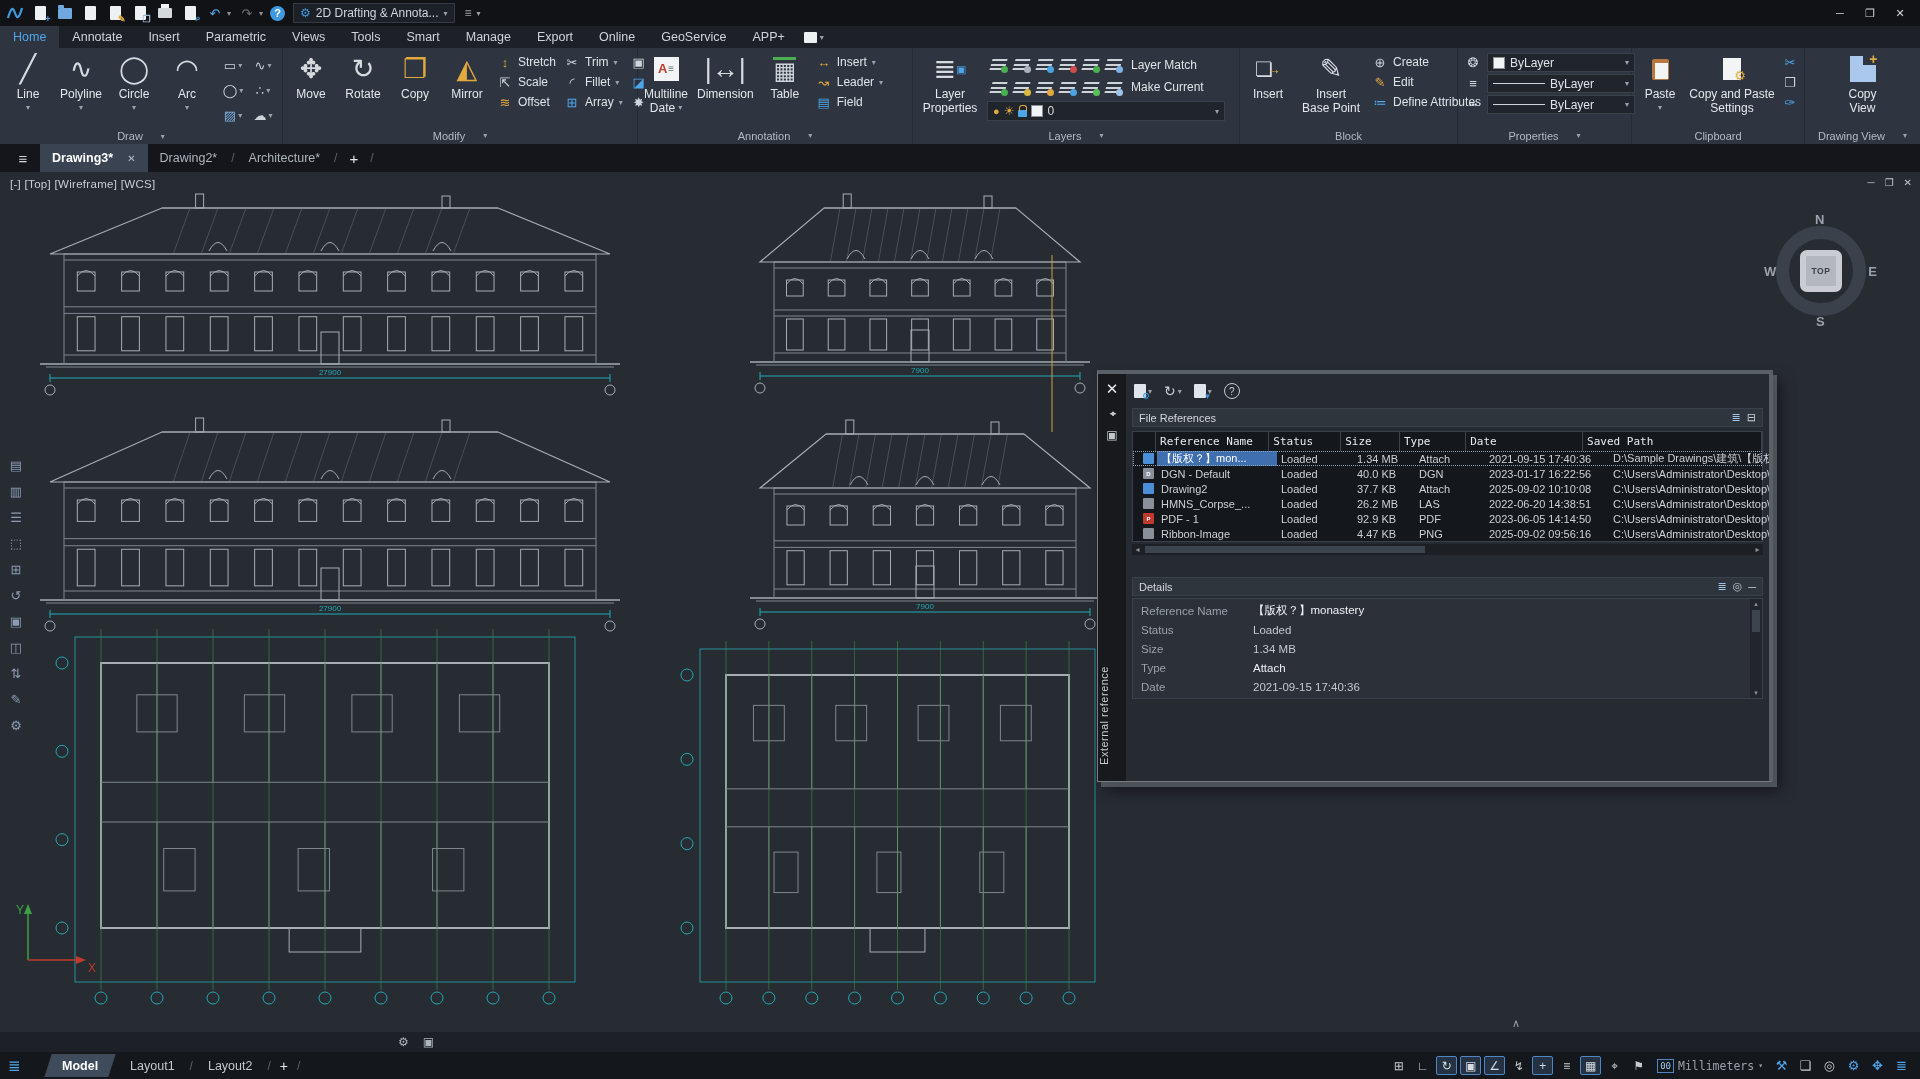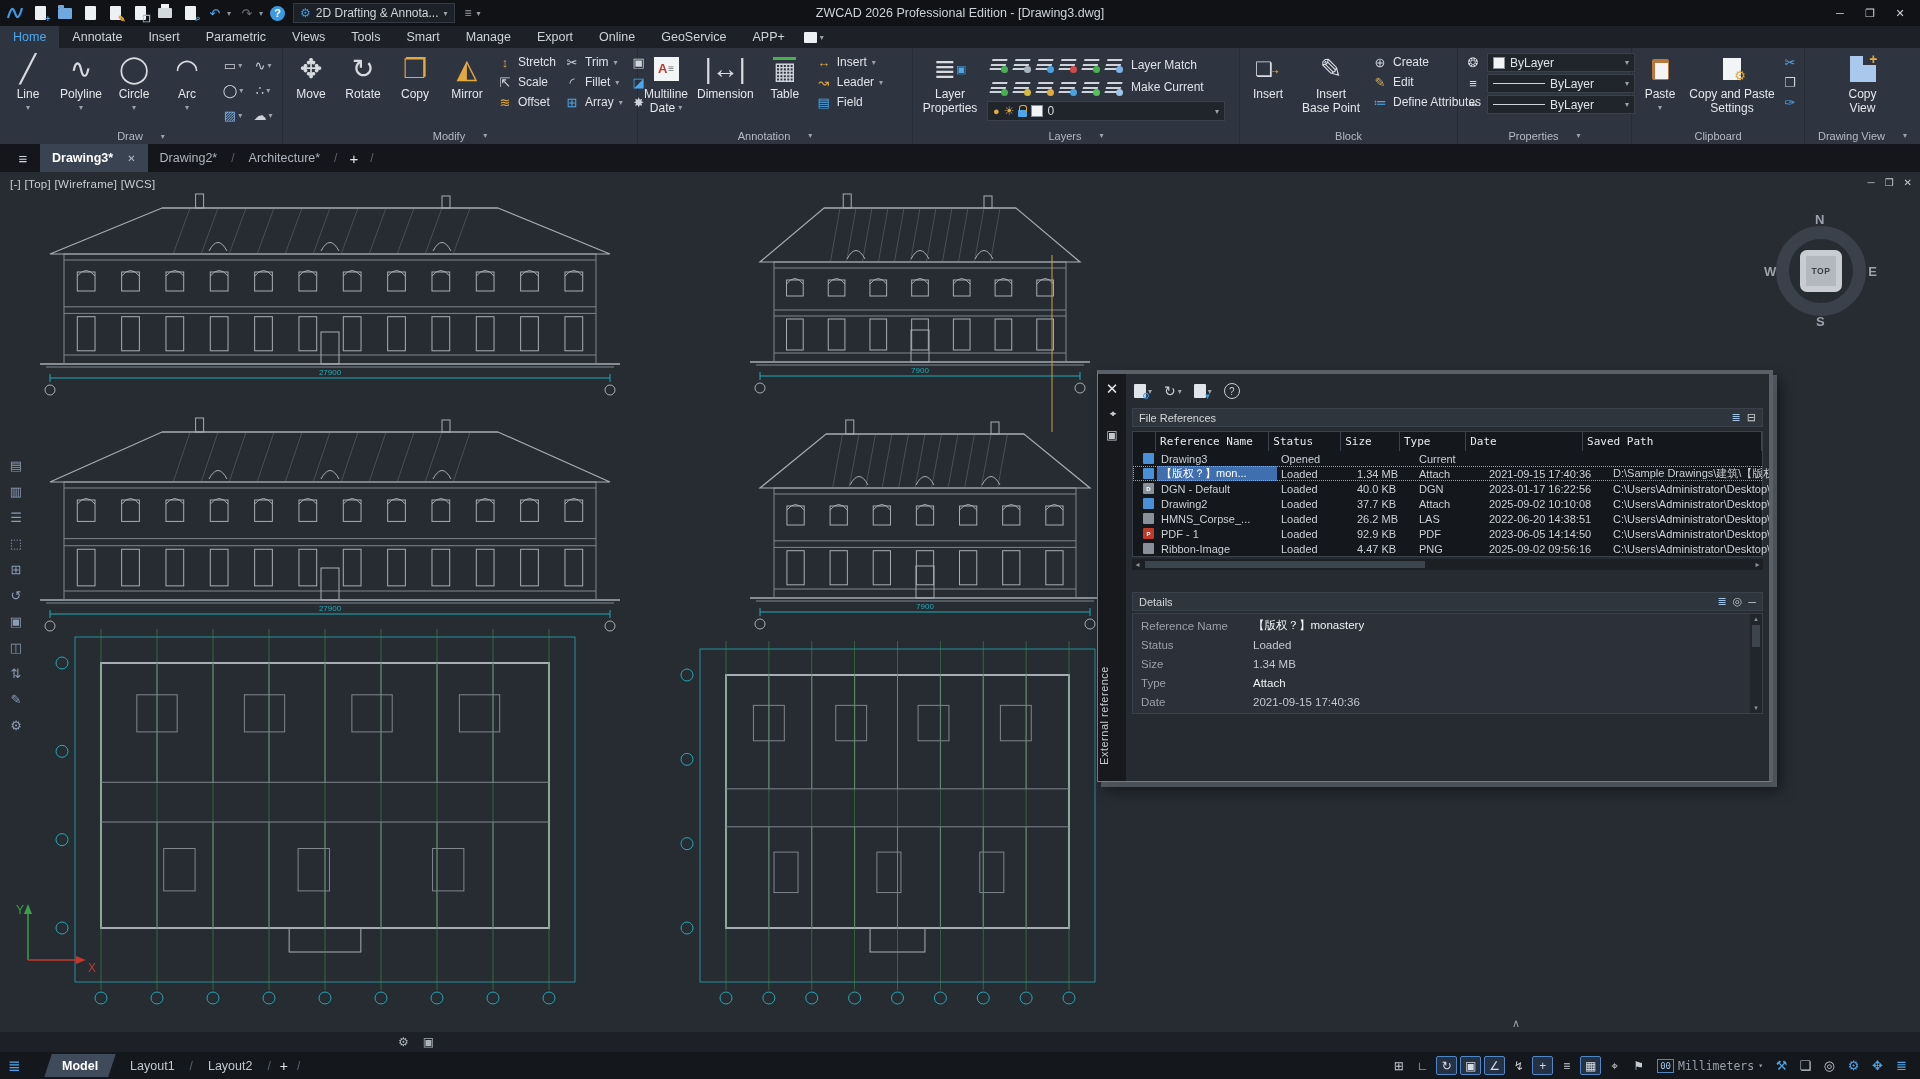--- a/index.html
+++ b/index.html
@@ -210,21 +210,20 @@
     </div>
   <div class="wsbox">
     <span class="gear">⚙</span>
     <span>2D Drafting &amp; Annota...</span>
     <span class="caret">▾</span>
   </div>
   <div class="wsbox" style="border:none;background:none;padding:0 2px">
     <span style="color:#9aa1a9;font-size:12px">≡</span>
     <span class="caret">▾</span>
   </div>
-  <div class="ttl">ZWCAD 2026 Professional Edition - [Drawing3.dwg]</div>
   <div class="wctrls">
     <span class="wc">─</span>
     <span class="wc">❐</span>
     <span class="wc">✕</span>
   </div>
 </div>
 
 <div class="menubar">
   <div id="menutabs" style="display:flex">
   <div class="mtab active">
@@ -1140,31 +1139,20 @@
         <div class="xhead" id="xhead">
             <span class="hc c-icon"></span>
             <span class="hc c-name">Reference Name</span>
             <span class="hc c-status">Status</span>
             <span class="hc c-size">Size</span>
             <span class="hc c-type">Type</span>
             <span class="hc c-date">Date</span>
             <span class="hc c-path">Saved Path</span>
           </div>
         <div id="xrows">
-  <div class="xrow">
-    <span class="cc c-icon">
-                <span class="ricon" style="background: rgb(74, 144, 217);"></span>
-              </span>
-    <span class="cc c-name name">Drawing3</span>
-    <span class="cc c-status">Opened</span>
-    <span class="cc c-size"></span>
-    <span class="cc c-type">Current</span>
-    <span class="cc c-date"></span>
-    <span class="cc c-path"></span>
-  </div>
 
   <div class="xrow selected">
     <span class="cc c-icon">
                 <span class="ricon" style="background: rgb(74, 144, 217);"></span>
               </span>
     <span class="cc c-name name">【版权？】mon...</span>
     <span class="cc c-status">Loaded</span>
     <span class="cc c-size">1.34 MB</span>
     <span class="cc c-type">Attach</span>
     <span class="cc c-date">2021-09-15 17:40:36</span>

